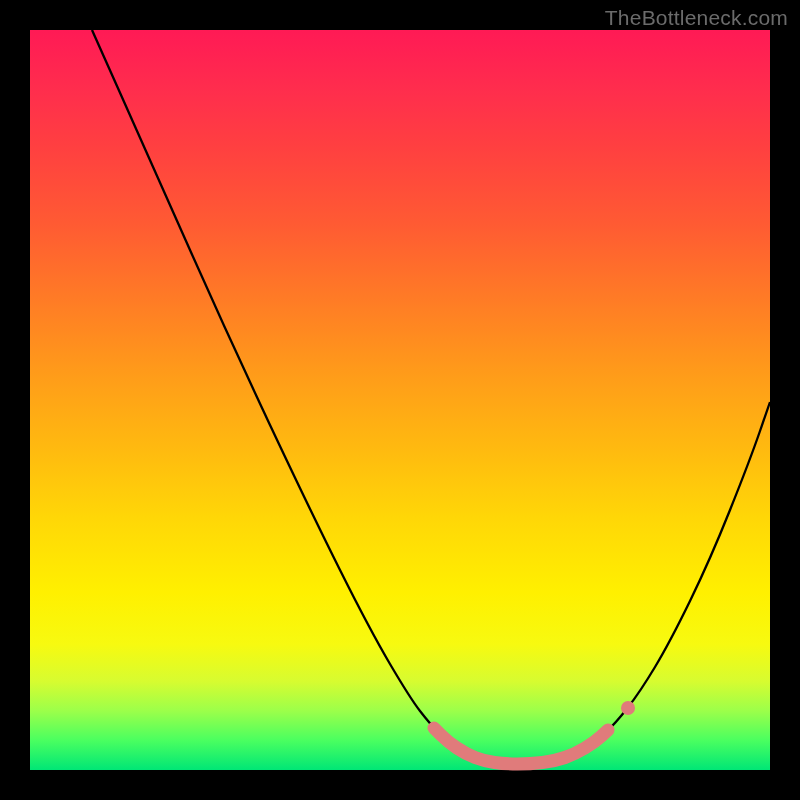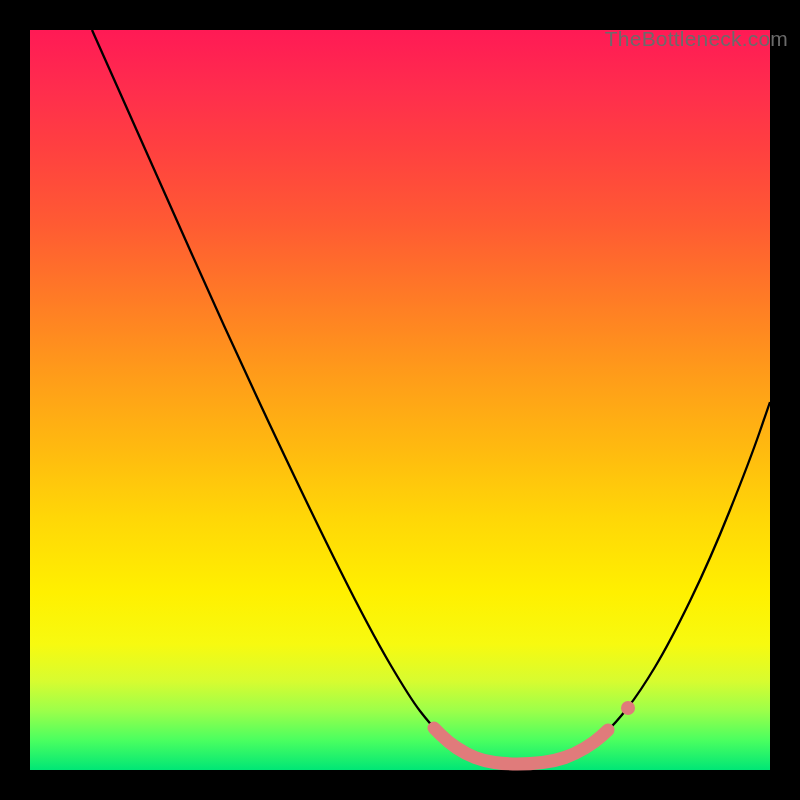--- a/index.html
+++ b/index.html
@@ -44,21 +44,20 @@
     );
   }
   .watermark {
     position: absolute;
     top: 6px;
     right: 12px;
     color: #6b6b6b;
     font-size: 21px;
     letter-spacing: 0.2px;
     user-select: none;
-    margin-top: 21px;
   }
   svg.curve {
     position: absolute;
     left: 0;
     top: 0;
     width: 740px;
     height: 740px;
     overflow: visible;
   }
 </style>

